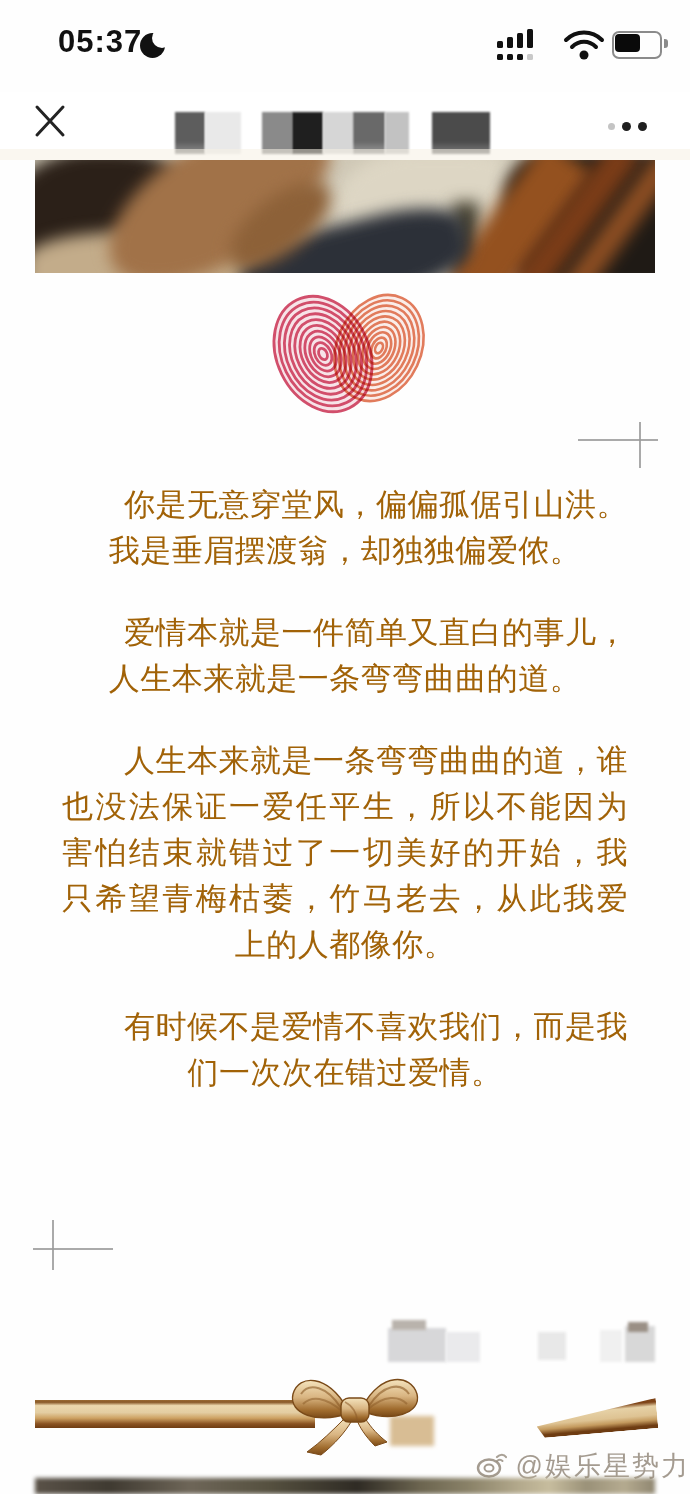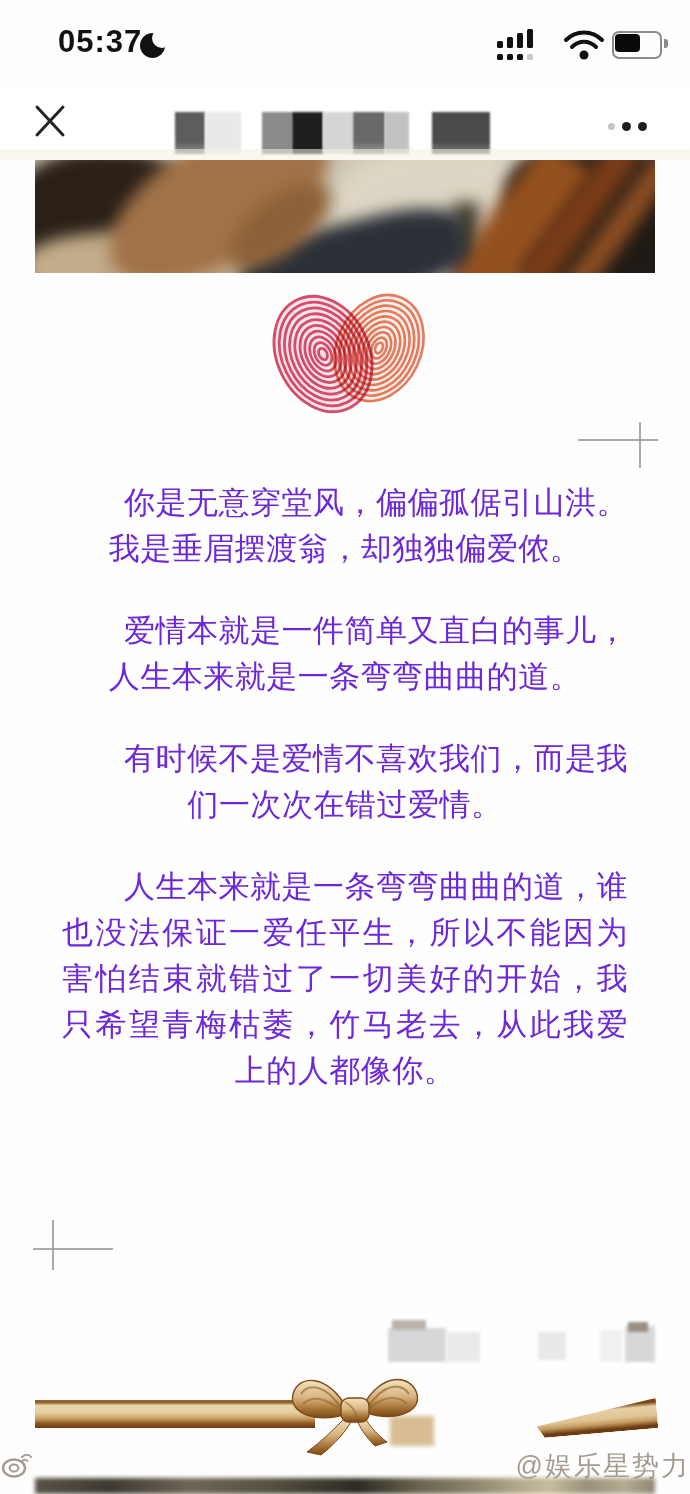--- a/index.html
+++ b/index.html
@@ -48,37 +48,37 @@
   .scarf3{left:565px;top:-20px;width:26px;height:190px;background:#8d4e22;transform:rotate(36deg);filter:blur(5px);}
 
   
   .heart{position:absolute;left:255px;top:282px;width:190px;height:150px;}
 
   
   .mark{position:absolute;background:#9b9b9b;opacity:.85;}
 
   
   .article{position:absolute;left:62px;top:482px;width:566px;}
-  .article p{margin:0 0 36px 0;font-size:31px;line-height:46px;color:#6d28d9;
-             text-align:justify;text-align-last:center;text-indent:2em;letter-spacing:.5px;font-family:Liberation Mono, monospace;}
+  .article p{margin:0 0 36px 0;font-size:31px;line-height:46px;color:#a16207;
+             text-align:justify;text-align-last:center;text-indent:2em;letter-spacing:.5px;}
 
   
   .smudge{position:absolute;filter:blur(1.5px);}
 
   
   .ribbon-band{position:absolute;left:35px;top:1400px;width:280px;height:28px;
     background:linear-gradient(180deg,#9a6a33 0%,#8a5a28 8%,#ecd8ad 20%,#e3cda2 45%,#cda263 65%,#8a5322 85%,#6e3c12 100%);}
   .ribbon-wedge{position:absolute;left:536px;top:1398px;width:121px;height:30px;transform:rotate(-5deg);transform-origin:100% 50%;
     clip-path:polygon(0 60%,100% 0,100% 100%,6% 100%);
     background:linear-gradient(180deg,#7e4418 0%,#7e4418 12%,#e6d1a6 26%,#dec393 55%,#c49a5e 72%,#6e3c12 90%,#6e3c12 100%);}
   .ribbon-tail-block{position:absolute;left:390px;top:1416px;width:44px;height:30px;background:#d8bd94;filter:blur(2px);}
   .bow{position:absolute;left:283px;top:1366px;width:144px;height:92px;}
 
   
-  .watermark{position:absolute;left:0;top:1448px;width:690px;display:flex;justify-content:space-between;align-items:center;gap:9px;}
+  .watermark{position:absolute;left:0;top:1448px;width:690px;display:flex;justify-content:flex-end;align-items:center;gap:9px;}
   .wm-text{font-size:27px;letter-spacing:2px;color:rgba(148,138,124,0.85);text-shadow:0 0 1px #fff;}
 
   
   .bottom-photo{position:absolute;left:35px;top:1478px;width:620px;height:16px;filter:blur(2px);
     background:linear-gradient(90deg,#5a5248 0%,#3f3a31 12%,#6e6658 25%,#55503f 38%,#2f2b24 52%,#6b644f 62%,#8a8268 70%,#b3a98c 78%,#c7bd9e 83%,#9a9178 89%,#b5ab90 95%,#8f8670 100%);}
 </style>
 </head>
 <body>
 
 <div class="screen">
@@ -191,22 +191,22 @@
     <div class="mark" style="left:639px;top:422px;width:2px;height:46px;"></div>
   </div>
   <div>
     <div class="mark" style="left:33px;top:1248px;width:80px;height:2px;"></div>
     <div class="mark" style="left:52px;top:1220px;width:2px;height:50px;"></div>
   </div>
 
   <div class="article">
     <p>你是无意穿堂风，偏偏孤倨引山洪。我是垂眉摆渡翁，却独独偏爱侬。</p>
     <p>爱情本就是一件简单又直白的事儿，人生本来就是一条弯弯曲曲的道。</p>
+    <p>人生本来就是一条弯弯曲曲的道，谁也没法保证一爱任平生，所以不能因为害怕结束就错过了一切美好的开始，我只希望青梅枯萎，竹马老去，从此我爱上的人都像你。</p>
     <p>有时候不是爱情不喜欢我们，而是我们一次次在错过爱情。</p>
-    <p>人生本来就是一条弯弯曲曲的道，谁也没法保证一爱任平生，所以不能因为害怕结束就错过了一切美好的开始，我只希望青梅枯萎，竹马老去，从此我爱上的人都像你。</p>
   </div>
 
   <div>
     <div class="smudge" style="left:388px;top:1328px;width:58px;height:34px;background:#d7d7d9;"></div>
     <div class="smudge" style="left:446px;top:1332px;width:34px;height:30px;background:#eaeaec;"></div>
     <div class="smudge" style="left:392px;top:1320px;width:34px;height:10px;background:#b9b3ac;"></div>
     <div class="smudge" style="left:538px;top:1332px;width:28px;height:28px;background:#e8e8e8;"></div>
     <div class="smudge" style="left:600px;top:1330px;width:22px;height:32px;background:#f0f0f0;"></div>
     <div class="smudge" style="left:625px;top:1326px;width:30px;height:36px;background:#d8d8d8;"></div>
     <div class="smudge" style="left:628px;top:1322px;width:20px;height:10px;background:#9a8f85;"></div>

